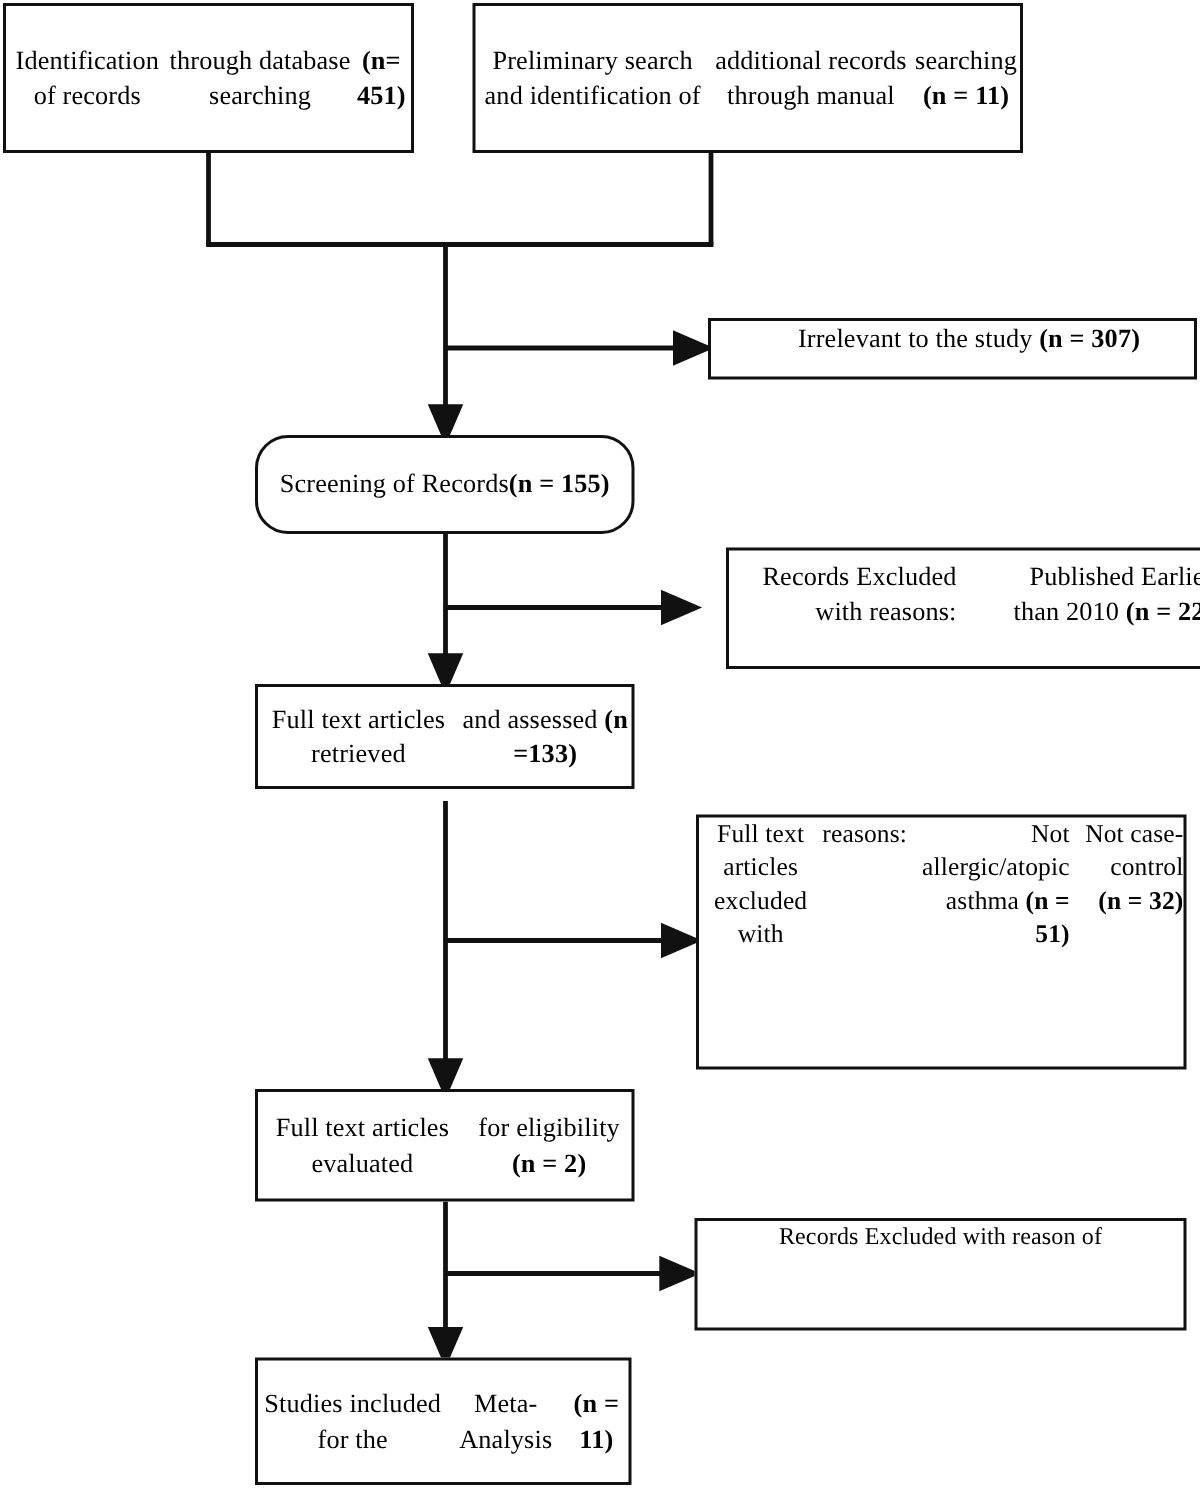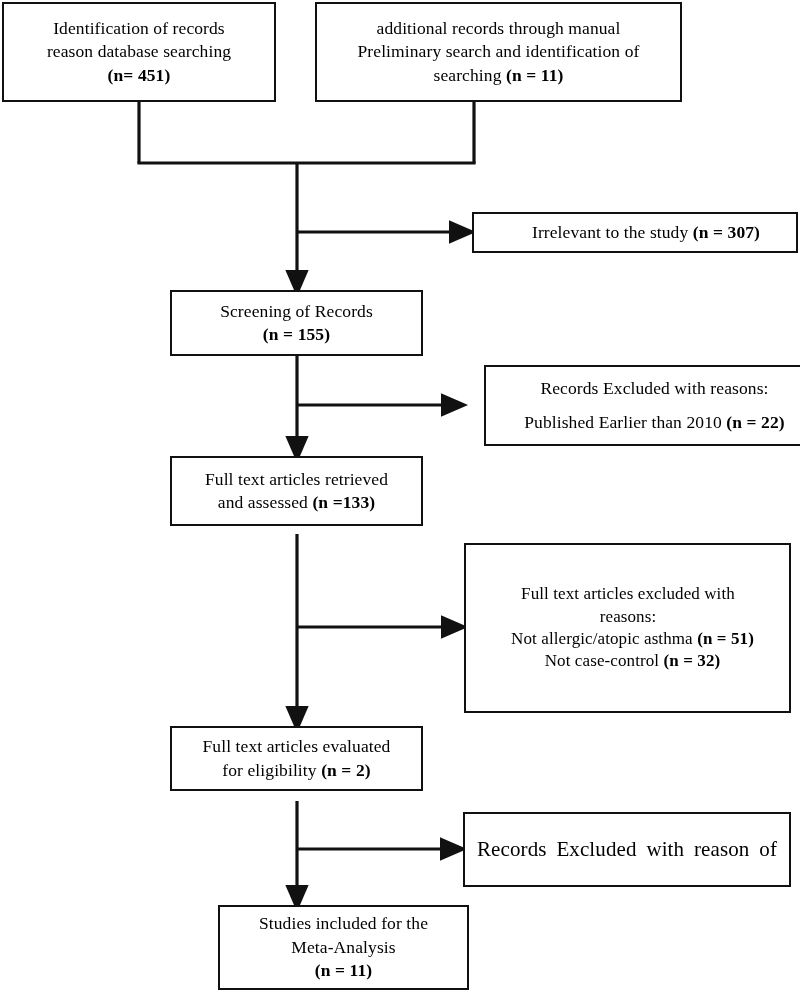--- a/index.html
+++ b/index.html
@@ -23,57 +23,57 @@
     width: 800px;
     height: 992px;
     pointer-events: none;
   }
   .node {
     position: absolute;
     box-sizing: border-box;
     border: 2.5px solid #111111;
     background: #ffffff;
     display: flex;
-    flex-direction: column;
+    flex-direction: row;
     justify-content: center;
     font-size: 17.5px;
     line-height: 1.34;
     letter-spacing: 0.1px;
   }
   .node .line { display: block; }
   .node.center { align-items: center; text-align: center; }
   .node.center .line { text-align: center; }
   .node.leftalign { align-items: stretch; text-align: left; }
-  .node.leftalign .line { text-align: center; padding-left: 12px; }
+  .node.leftalign .line { text-align: right; padding-left: 12px; }
   .node.justify .line {
     text-align: justify;
     text-align-last: justify;
     padding-left: 12px;
     padding-right: 12px;
   }
   .node.spaced .line { margin: 5.5px 0; }
   .node .mix b { font-weight: bold; }
   b { font-weight: bold; }
 
   
   #node-db-search   { left: 2px;   top: 2px;   width: 274px; height: 100px; }
   #node-manual      { left: 315px; top: 2px;   width: 367px; height: 100px; }
   #node-irrelevant  { left: 472px; top: 212px; width: 326px; height: 41px;  }
-  #node-screening   { left: 170px; top: 290px; width: 253px; height: 66px;  }
+  #node-screening   { left: 170px; top: 290px; width: 253px; height: 66px; border-radius: 22px;  }
   #node-excl-year   { left: 484px; top: 365px; width: 327px; height: 81px;  }
   #node-fulltext    { left: 170px; top: 456px; width: 253px; height: 70px;  }
   #node-excl-reasons{ left: 464px; top: 543px; width: 327px; height: 170px; }
-  #node-eligibility { left: 170px; top: 726px; width: 253px; height: 65px; justify-content: center;  }
+  #node-eligibility { left: 170px; top: 726px; width: 253px; height: 75px; justify-content: center;  }
   #node-excl-data   { left: 463px; top: 812px; width: 328px; height: 75px;  }
-  #node-included    { left: 170px; top: 905px; width: 251px; height: 85px; margin-left: 48px;  }
+  #node-included    { left: 170px; top: 905px; width: 251px; height: 85px;  }
 
   #node-excl-reasons { font-size: 17px; line-height: 1.32; }
   #node-excl-reasons .hdr { text-align: center; padding-left: 1px; font-family: Liberation Serif, serif; }
   #node-excl-reasons .item { padding-left: 10px; }
-  #node-excl-data { font-size: 21px; }
+  #node-excl-data { font-size: 16px; }
   #node-irrelevant .line { padding-left: 22px; }
   #node-excl-year .line { padding-left: 14px; }
 </style>
 </head>
 <body>
 
 <div id="canvas">
 
   <svg id="connectors" viewBox="0 0 800 992" width="800" height="992">
     <defs>
@@ -97,27 +97,27 @@
       <path d="M297,534 L297,719" marker-end="url(#arrowhead)"></path>
       <path d="M297,627 L454,627" marker-end="url(#arrowhead)"></path>
 
       <path d="M297,801 L297,898" marker-end="url(#arrowhead)"></path>
       <path d="M297,849 L453,849" marker-end="url(#arrowhead)"></path>
     </g>
   </svg>
 
   <div class="node center" id="node-db-search">
     <span class="line">Identification of records</span>
-    <span class="line">reason database searching</span>
+    <span class="line">through database searching</span>
     <span class="line"><b>(n= 451)</b></span>
   </div>
 
   <div class="node center" id="node-manual">
+    <span class="line">Preliminary search and identification of</span>
     <span class="line">additional records through manual</span>
-    <span class="line">Preliminary search and identification of</span>
     <span class="line mix"><span>searching </span><b>(n = 11)</b></span>
   </div>
 
   <div class="node leftalign" id="node-irrelevant">
     <span class="line mix"><span>Irrelevant to the study </span><b>(n = 307)</b></span>
   </div>
 
   <div class="node center" id="node-screening">
     <span class="line">Screening of Records</span>
     <span class="line"><b>(n = 155)</b></span>

